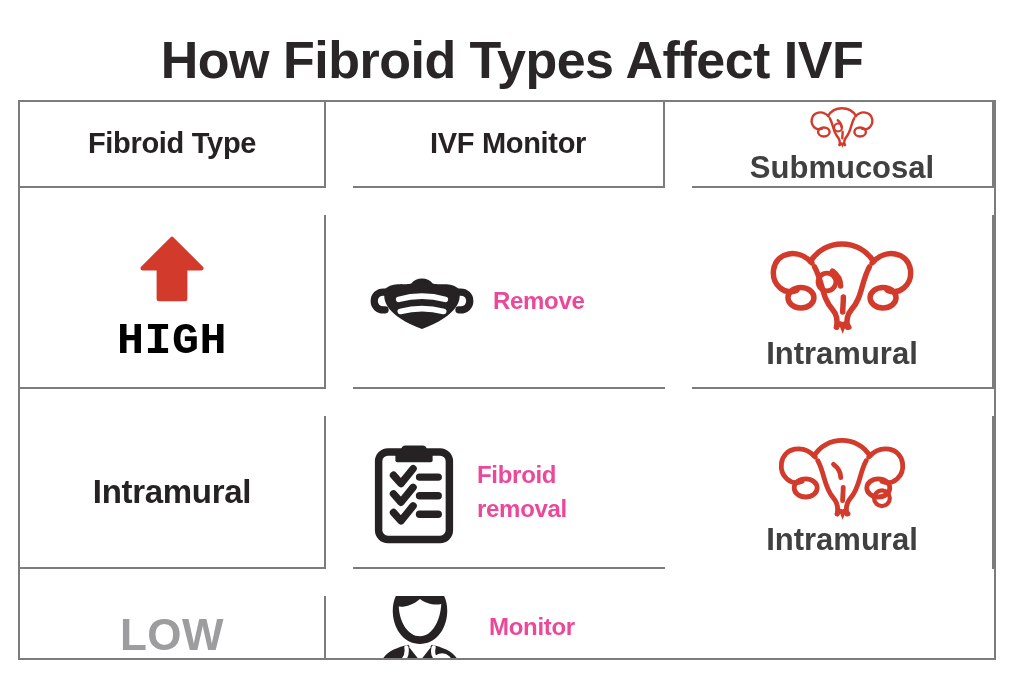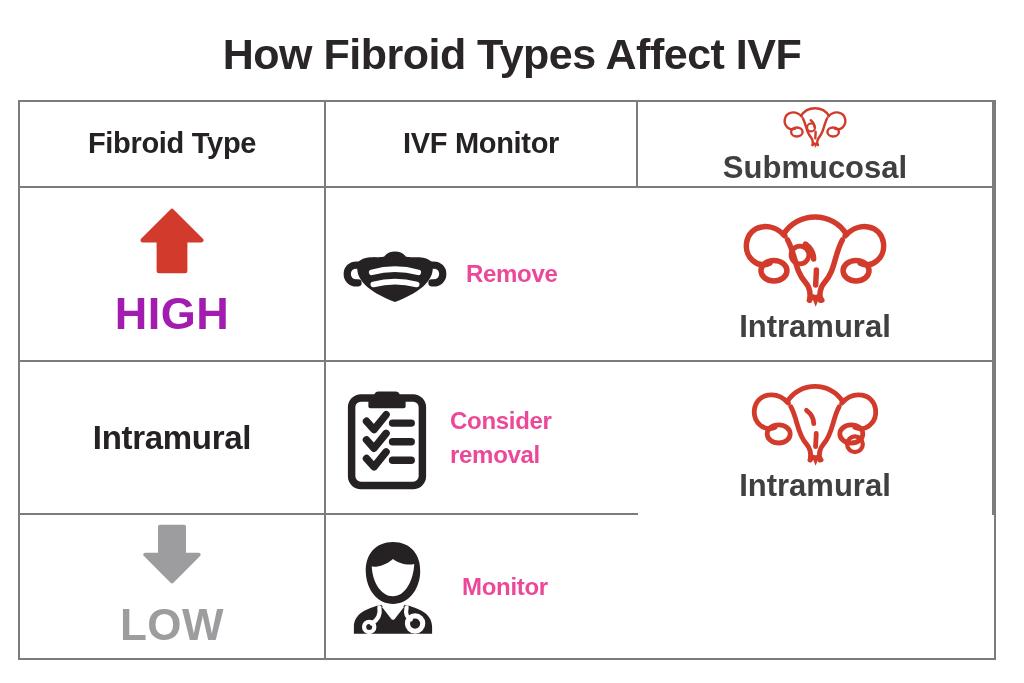--- a/index.html
+++ b/index.html
@@ -1,41 +1,41 @@
 <!DOCTYPE html>
 <html><head>
 <meta charset="utf-8">
 <style>
   * { margin:0; padding:0; box-sizing:border-box; }
   html,body { width:1024px; height:683px; background:#ffffff;
     font-family:"Liberation Sans", sans-serif; overflow:hidden; position:relative; }
 
   .title { position:absolute; top:30px; left:0; width:1024px; text-align:center;
-    font-size:43px; font-weight:700; color:#2a2526; letter-spacing:-0.5px; }
+    font-size:52px; font-weight:700; color:#2a2526; letter-spacing:-0.5px; }
 
   .table { position:absolute; left:18px; top:100px; width:978px; height:560px;
     border:2px solid #7c7c7c; display:grid;
     grid-template-columns:306px 312px 1fr;
-    grid-template-rows:86px 174px 153px 1fr; background:#fff; }
+    grid-template-rows:86px 174px 153px 1fr; background:#fff;gap:27px; }
 
   .cell { border-right:2px solid #7c7c7c; border-bottom:2px solid #7c7c7c;
     display:flex; align-items:center; justify-content:center; overflow:hidden; }
   .cell.last-col { border-right:none; }
   .cell.last-row { border-bottom:none; }
 
   .head { font-size:29px; font-weight:700; color:#262223; text-align:center;
     line-height:1.15; letter-spacing:-0.3px; }
   .head .hd-wrap { max-width:280px; }
 
   .type-cell { flex-direction:column; }
   .type-label { font-size:31px; font-weight:700; color:#404040; margin-top:2px; }
 
   .impact-cell { flex-direction:column; }
   .impact-word { font-weight:700; letter-spacing:0.5px; }
-  .impact-high { color:#a21caf; font-size:45px; margin-top:14px; }
+  .impact-high { color:#000000; font-size:45px; margin-top:14px;font-family:Liberation Mono, monospace; }
   .impact-low  { color:#9d9da0; font-size:44px; margin-top:16px; }
   .impact-mid  { color:#262223; font-size:33px; letter-spacing:-0.3px; }
 
   .treat-cell { justify-content:flex-start; padding-left:16px; gap:18px; }
   .treat-text { font-size:24px; font-weight:700; color:#ec4899; line-height:1.38;
     letter-spacing:-0.3px; }
   .treat-text span { display:block; }
 
   svg.uterus { color:#d23b2b; display:block; }
   svg.arrow  { display:block; }
@@ -115,21 +115,21 @@
       <rect x="28" y="14" width="40" height="12" rx="2" fill="#262223"></rect>
       <path d="M34 20 v-7 a5 5 0 0 1 5 -5 h18 a5 5 0 0 1 5 5 v7 z" fill="#262223"></path>
       <path d="M26 40 l8 9 l13 -16" fill="none" stroke="#262223" stroke-width="8" stroke-linecap="round" stroke-linejoin="round"></path>
       <path d="M54 42 h20" stroke="#262223" stroke-width="8" stroke-linecap="round"></path>
       <path d="M26 60 l8 9 l13 -16" fill="none" stroke="#262223" stroke-width="8" stroke-linecap="round" stroke-linejoin="round"></path>
       <path d="M54 62 h20" stroke="#262223" stroke-width="8" stroke-linecap="round"></path>
       <path d="M26 80 l8 9 l13 -16" fill="none" stroke="#262223" stroke-width="8" stroke-linecap="round" stroke-linejoin="round"></path>
       <path d="M54 82 h20" stroke="#262223" stroke-width="8" stroke-linecap="round"></path>
     </svg>
     <div class="treat-text">
-      <span>Consider</span>
+      <span>Fibroid</span>
       <span>removal</span>
     </div>
   </div>
 
   <div class="cell type-cell last-row">
     <svg class="uterus" viewBox="0 0 220 152" width="168" height="92">
       <use href="#uterus-shape"></use>
       <circle cx="176" cy="116" r="13" fill="none" stroke="#d23b2b" stroke-width="7"></circle>
     </svg>
     <div class="type-label">Intramural</div>

